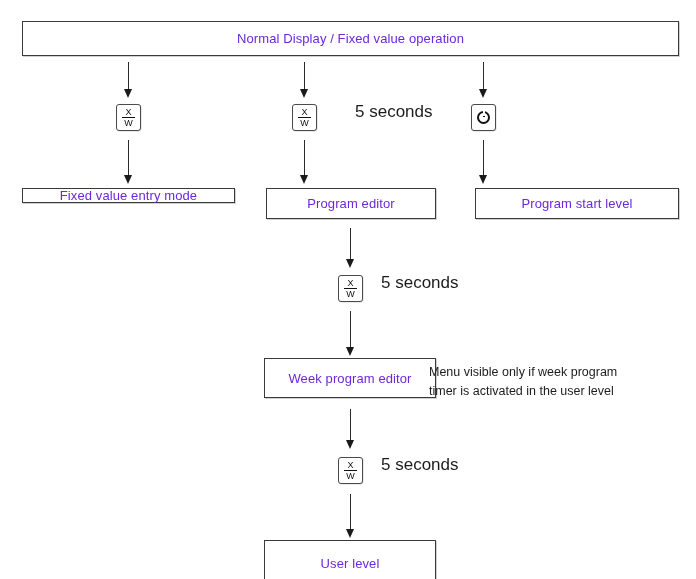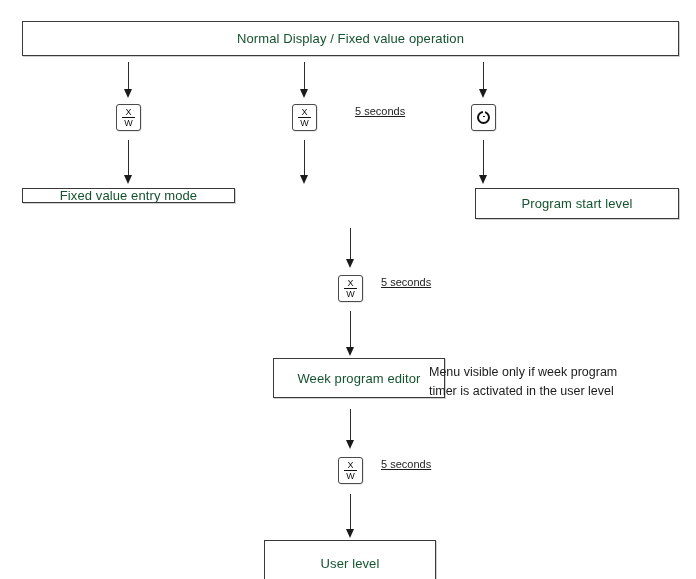--- a/index.html
+++ b/index.html
@@ -31,31 +31,31 @@
     border: 1px solid #3a3a3a;
     background: #ffffff;
     display: flex;
     align-items: center;
     justify-content: center;
     box-shadow: 1px 1px 0 0 rgba(120,120,120,0.35);
   }
   .box-label {
     font-size: 13px;
     line-height: 15px;
-    color: #14532d;
+    color: #6d28d9;
     text-align: center;
     white-space: nowrap;
     letter-spacing: 0.1px;
   }
 
   #box-normal-display { left: 22px;  top: 21px;  width: 657px; height: 35px; }
   #box-fixed-value    { left: 22px;  top: 188px; width: 213px; height: 15px; }
   #box-program-editor { left: 266px; top: 188px; width: 170px; height: 31px; }
   #box-program-start  { left: 475px; top: 188px; width: 204px; height: 31px; }
-  #box-week-program   { left: 273px; top: 358px; width: 172px; height: 40px; }
+  #box-week-program   { left: 264px; top: 358px; width: 172px; height: 40px; }
   #box-user-level     { left: 264px; top: 540px; width: 172px; height: 46px; }
 
   
   .arrow {
     position: absolute;
     width: 13px;
     display: block;
   }
   .arrow .shaft {
     position: absolute;
@@ -129,25 +129,24 @@
     top: -2px;
     margin-left: -1px;
     width: 2px;
     height: 6px;
     background: #111111;
   }
 
   
   .label {
     position: absolute;
-    font-size: 11px;
+    font-size: 17px;
     line-height: 17px;
     color: #1c1c1c;
     white-space: nowrap;
-    text-decoration: underline;
   }
   .note {
     position: absolute;
     font-size: 12.5px;
     line-height: 19px;
     color: #1c1c1c;
     white-space: pre-line;
   }
 </style>
 </head>
@@ -200,20 +199,23 @@
   </div>
   <div class="arrow" id="arrow-key-right-down" style="left:477px; top:140px; height:44px;">
     <span class="shaft" style="height:35px;"></span>
     <span class="head" style="top:35px;"></span>
   </div>
 
   <div class="box" id="box-fixed-value">
     <span class="box-label">Fixed value entry mode</span>
   </div>
 
+  <div class="box" id="box-program-editor">
+    <span class="box-label">Program editor</span>
+  </div>
 
   <div class="box" id="box-program-start">
     <span class="box-label">Program start level</span>
   </div>
 
   <div class="arrow" id="arrow-pe-to-key" style="left:344px; top:228px; height:40px;">
     <span class="shaft" style="height:31px;"></span>
     <span class="head" style="top:31px;"></span>
   </div>
 

